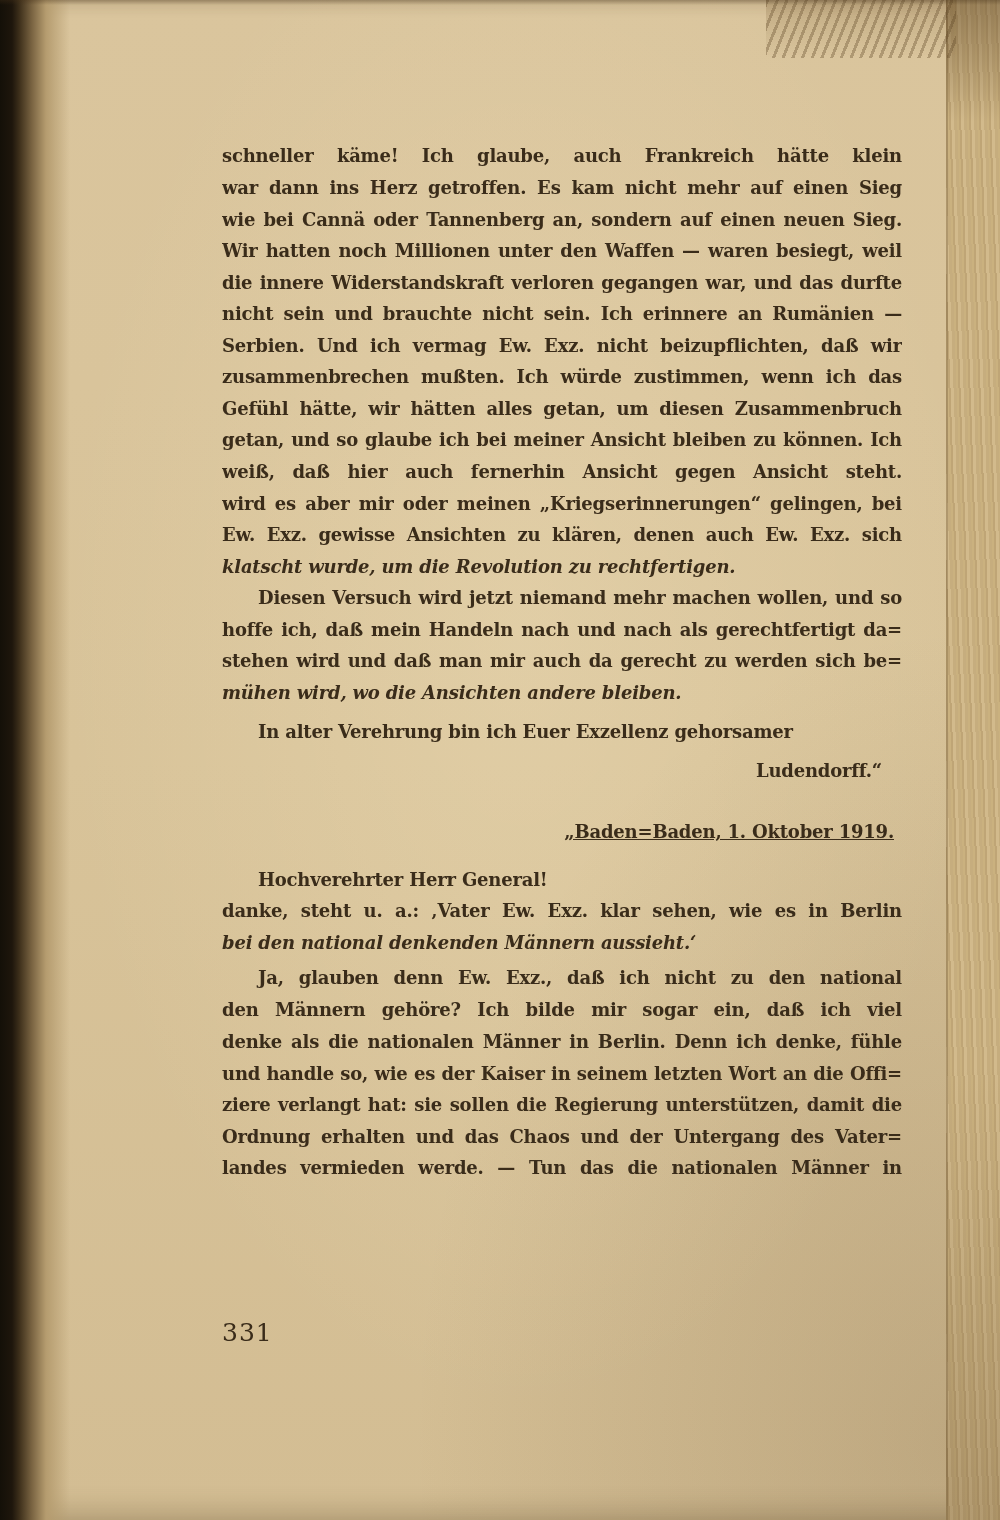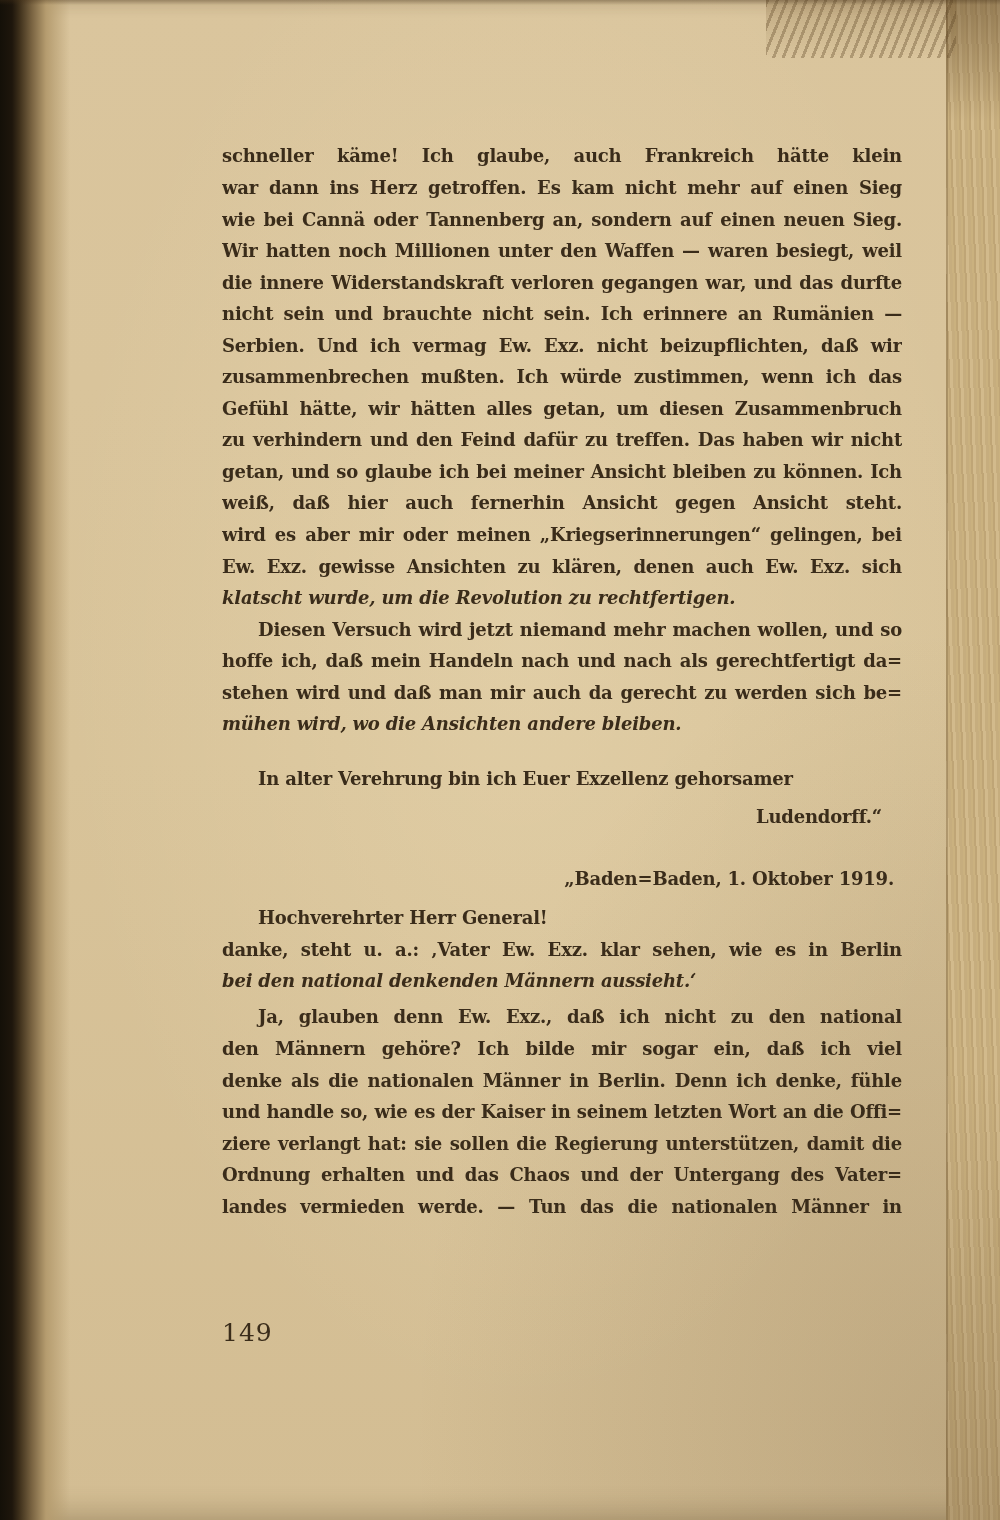--- a/index.html
+++ b/index.html
@@ -75,24 +75,24 @@
     overflow: hidden;
   }
   .just {
     text-align: justify;
     text-align-last: justify;
   }
   .lastline { text-align-last: left; font-style: italic; }
   .indent { text-indent: 36px; }
   .block-right .line { text-align: center; text-align-last: right; }
 
-  [data-name="letter-closing"]   { margin-top: 23px; }
+  [data-name="letter-closing"]   { margin-top: 8px; }
   [data-name="signature-line"]   { margin-top: 7px;  padding-right: 20px; }
-  [data-name="dateline"]         { margin-top: 30px; padding-right: 8px; }
-  [data-name="salutation"]       { margin-top: 8px; }
+  [data-name="dateline"]         { margin-top: 30px; padding-right: 8px; text-decoration: underline; }
+  [data-name="salutation"]       { margin-top: 16px; }
   [data-name="letter-body-paragraph-4"] { margin-top: 4px; }
 
   .page-number {
     position: absolute;
     left: 222px;
     top: 1318px;
     font-size: 25px;
     font-weight: 400;
     color: #3a2c1a;
     letter-spacing: 1px;
@@ -112,21 +112,20 @@
     <div class="block" data-name="letter-body-paragraph-1">
       <div class="line just" data-name="text-line">schneller käme! Ich glaube, auch Frankreich hätte klein beigegeben,</div>
       <div class="line just" data-name="text-line">war dann ins Herz getroffen. Es kam nicht mehr auf einen Sieg</div>
       <div class="line just" data-name="text-line">wie bei Cannä oder Tannenberg an, sondern auf einen neuen Sieg.</div>
       <div class="line just" data-name="text-line">Wir hatten noch Millionen unter den Waffen — waren besiegt, weil</div>
       <div class="line just" data-name="text-line">die innere Widerstandskraft verloren gegangen war, und das durfte</div>
       <div class="line just" data-name="text-line">nicht sein und brauchte nicht sein. Ich erinnere an Rumänien —</div>
       <div class="line just" data-name="text-line">Serbien. Und ich vermag Ew. Exz. nicht beizupflichten, daß wir</div>
       <div class="line just" data-name="text-line">zusammenbrechen mußten. Ich würde zustimmen, wenn ich das</div>
       <div class="line just" data-name="text-line">Gefühl hätte, wir hätten alles getan, um diesen Zusammenbruch</div>
-      <div class="line just" data-name="text-line">zu verhindern und den Feind dafür zu treffen. Das haben wir nicht</div>
       <div class="line just" data-name="text-line">getan, und so glaube ich bei meiner Ansicht bleiben zu können. Ich</div>
       <div class="line just" data-name="text-line">weiß, daß hier auch fernerhin Ansicht gegen Ansicht steht. Vielleicht</div>
       <div class="line just" data-name="text-line">wird es aber mir oder meinen „Kriegserinnerungen“ gelingen, bei</div>
       <div class="line just" data-name="text-line">Ew. Exz. gewisse Ansichten zu klären, denen auch Ew. Exz. sich</div>
       <div class="line just lastline" data-name="text-line">klatscht wurde, um die Revolution zu rechtfertigen.</div>
     </div>
     <div class="block" data-name="letter-body-paragraph-2">
       <div class="line just indent" data-name="text-line">Diesen Versuch wird jetzt niemand mehr machen wollen, und so</div>
       <div class="line just" data-name="text-line">hoffe ich, daß mein Handeln nach und nach als gerechtfertigt da=</div>
       <div class="line just" data-name="text-line">stehen wird und daß man mir auch da gerecht zu werden sich be=</div>
@@ -152,13 +151,13 @@
       <div class="line just indent" data-name="text-line">Ja, glauben denn Ew. Exz., daß ich nicht zu den national denken=</div>
       <div class="line just" data-name="text-line">den Männern gehöre? Ich bilde mir sogar ein, daß ich viel nationaler</div>
       <div class="line just" data-name="text-line">denke als die nationalen Männer in Berlin. Denn ich denke, fühle</div>
       <div class="line just" data-name="text-line">und handle so, wie es der Kaiser in seinem letzten Wort an die Offi=</div>
       <div class="line just" data-name="text-line">ziere verlangt hat: sie sollen die Regierung unterstützen, damit die</div>
       <div class="line just" data-name="text-line">Ordnung erhalten und das Chaos und der Untergang des Vater=</div>
       <div class="line just" data-name="text-line">landes vermieden werde. — Tun das die nationalen Männer in</div>
     </div>
   </div>
 
-<div class="page-number" data-name="page-number">149</div>
+<div class="page-number" data-name="page-number">331</div>
 
 </body></html>

